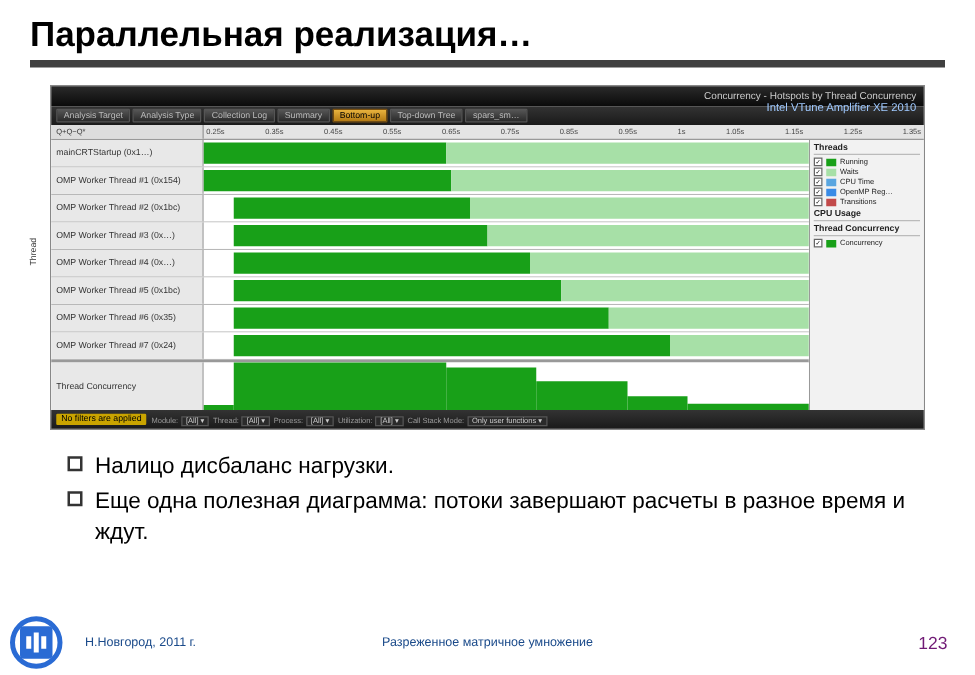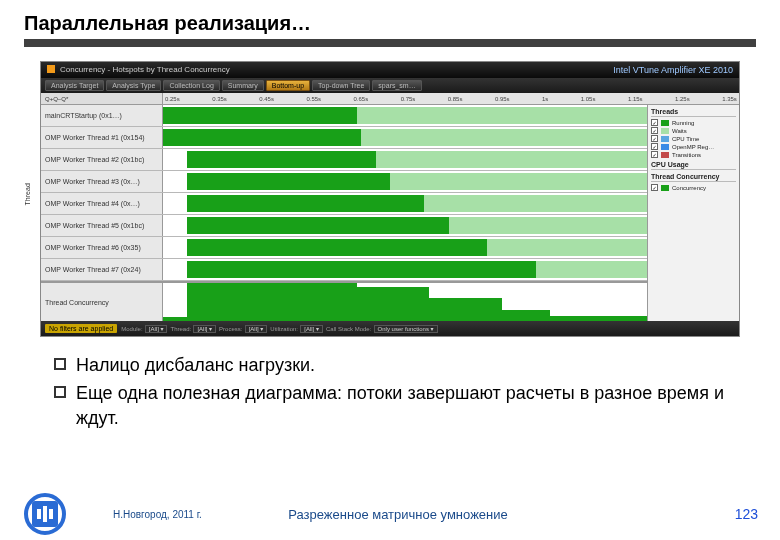--- a/index.html
+++ b/index.html
@@ -1,22 +1,22 @@
 <!DOCTYPE html>
 <html><head>
 <meta charset="utf-8">
 <style>
   * { box-sizing: border-box; margin: 0; padding: 0; }
   body { width: 780px; height: 540px; background: #fff; font-family: Arial, sans-serif; position: relative; overflow: hidden; }
   .slide { width: 100%; height: 100%; padding: 12px 24px 8px 24px; position: relative; }
-  .title { font-size: 20px; font-weight: bold; color: #000; border-bottom: 8px solid #404040; padding-bottom: 4px; margin-bottom: 14px; }
+  .title { font-size: 28px; font-weight: bold; color: #000; border-bottom: 6px solid #404040; padding-bottom: 4px; margin-bottom: 14px; }
 
   
   .vtune { border: 1px solid #888; width: 700px; margin: 0 auto; font-size: 8px; color: #ccc; }
-  .vtune-titlebar { background: linear-gradient(#2a2a2a,#0a0a0a); display: flex; align-items: flex-start; padding: 3px 6px; height: 16px; }
+  .vtune-titlebar { background: linear-gradient(#2a2a2a,#0a0a0a); display: flex; align-items: flex-end; padding: 3px 6px; height: 16px; flex-direction: column; }
   .vtune-titlebar .dot { width: 8px; height: 8px; background: #f29a1a; margin-right: 5px; }
   .vtune-titlebar .right { margin-left: auto; color: #9fc9ff; font-size: 9px; }
   .vtune-toolbar { background: linear-gradient(#333,#1a1a1a); display: flex; align-items: center; height: 15px; padding: 0 4px; gap: 2px; }
   .tb-btn { background: linear-gradient(#555,#2a2a2a); border: 1px solid #555; padding: 1px 5px; font-size: 7px; color: #bbb; border-radius: 1px; }
   .tb-btn.gold { background: linear-gradient(#e8b23d,#b37a14); color: #000; border-color: #7a5010; }
   .vtune-ruler { background: #e4e4e4; height: 12px; display: flex; align-items: center; font-size: 6px; color: #333; border-bottom: 1px solid #999; }
   .ruler-left { width: 122px; border-right: 1px solid #999; height: 100%; background: #ddd; display:flex; align-items:center; padding-left:4px; }
   .ruler-ticks { flex: 1; display: flex; justify-content: space-between; padding: 0 2px; }
   .ruler-ticks span { font-size: 6px; color: #444; }
   .vtune-main { display: flex; }
@@ -40,28 +40,28 @@
   .vtune-status { background: linear-gradient(#333,#1a1a1a); height: 15px; display: flex; align-items: center; padding: 0 4px; gap: 4px; }
   .status-pill { background: #c9a400; color: #000; font-size: 7px; padding: 1px 4px; border-radius: 1px; }
   .status-drop { background: #2a2a2a; border: 1px solid #555; color: #ccc; font-size: 6px; padding: 0 3px; }
 
   
   .bullets { margin: 16px 30px 0 30px; font-size: 18px; line-height: 1.35; color: #000; }
   .bul { display: flex; gap: 10px; margin-bottom: 4px; }
   .bul .box { width: 12px; height: 12px; border: 2px solid #333; margin-top: 5px; flex-shrink: 0; }
 
   
-  .footer { position: absolute; left: 16px; right: 0; bottom: 7px; height: 38px; display: flex; align-items: center; gap: 29px; }
+  .footer { position: absolute; left: 0; right: 0; bottom: 7px; height: 38px; display: flex; align-items: center; }
   .logo { width: 42px; height: 42px; margin-left: 8px; position: relative; }
   .logo-ring { position:absolute; inset:0; border-radius:50%; border:4px solid #2a6bd4; background:#fff; }
   .logo-inner { position:absolute; inset:8px; background:#2a6bd4; border-radius:3px; display:flex; align-items:center; justify-content:center; }
   .logo-inner .col { width:4px; background:#fff; margin:0 1px; }
   .foot-text1 { font-size: 10px; color: #1a4a8a; margin-left: 18px; }
-  .foot-text2 { font-size: 13px; color: #1a4a8a; position:absolute; left:50%; transform:translateX(-50%); }
-  .foot-page { font-size: 14px; color: #1d4ed8; margin-left: auto; margin-right: 22px; text-align: right; }
+  .foot-text2 { font-size: 10px; color: #1a4a8a; position:absolute; left:50%; transform:translateX(-50%); }
+  .foot-page { font-size: 14px; color: #701a75; margin-left: auto; margin-right: 22px; text-align: right; }
 </style>
 </head>
 <body>
 
 <div class="slide">
   <div class="title">Параллельная реализация…</div>
 
   <div class="vtune">
     <div class="vtune-titlebar">
       <span class="dot"></span>

